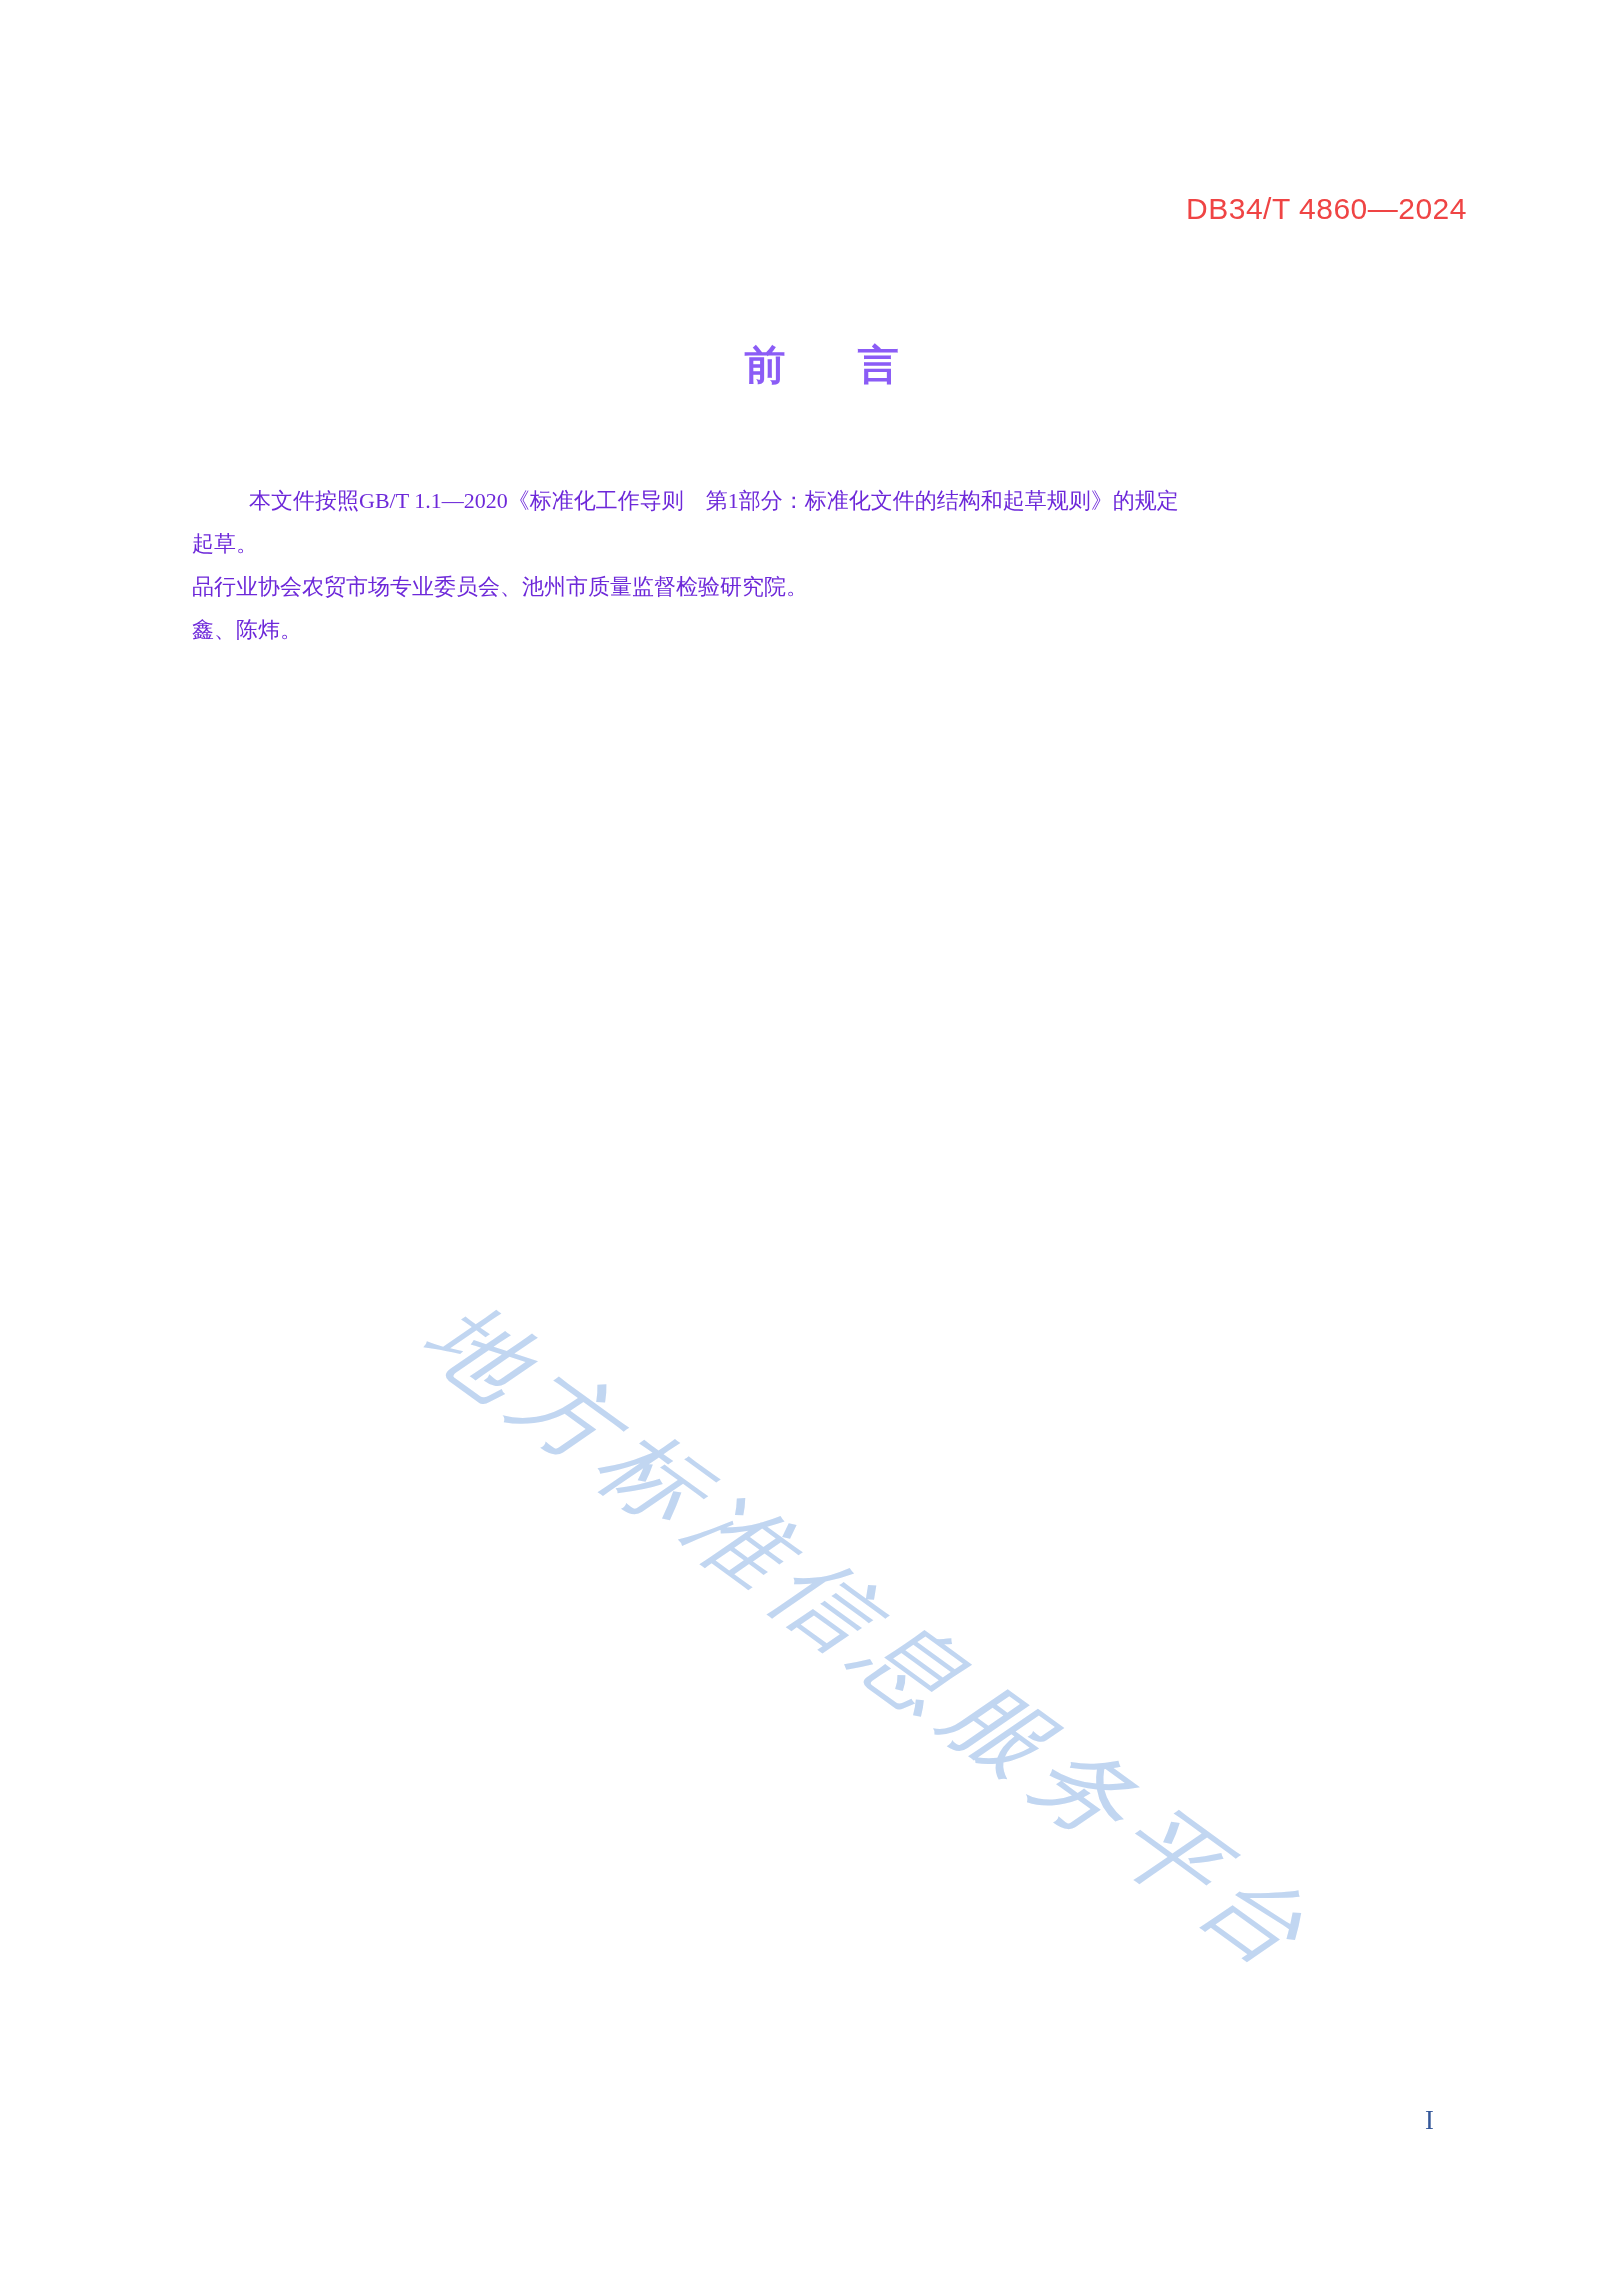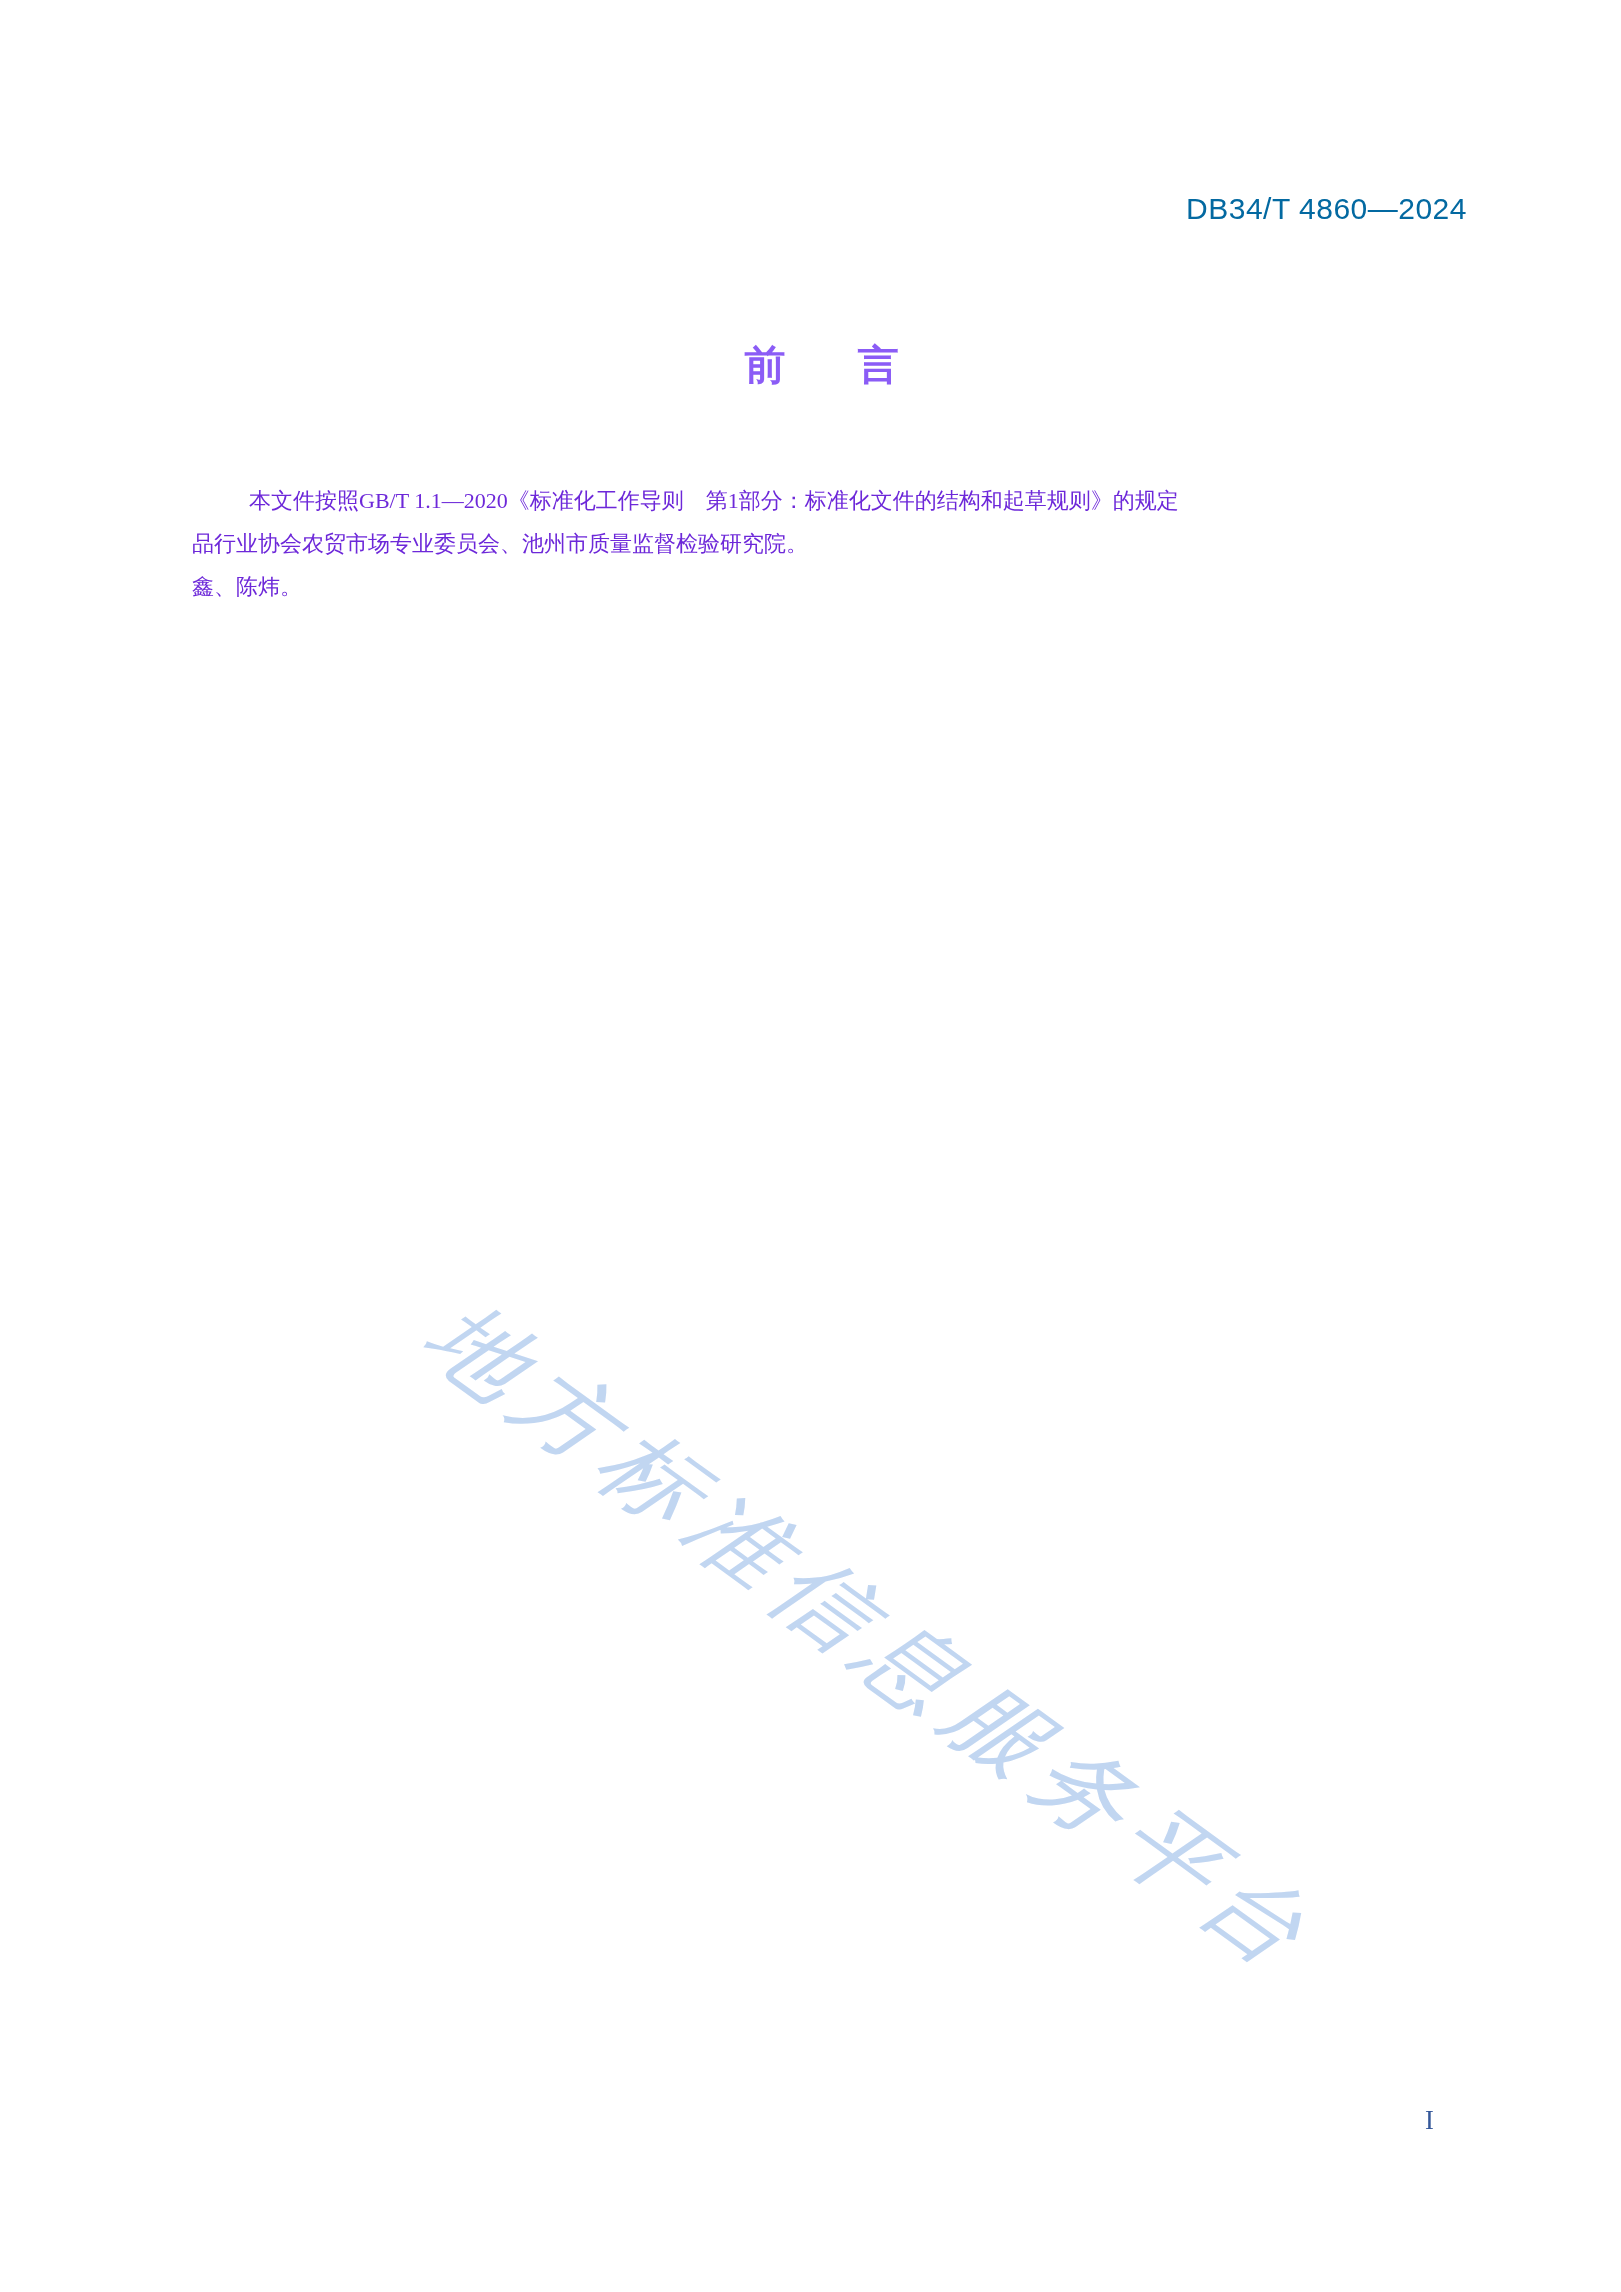--- a/index.html
+++ b/index.html
@@ -14,21 +14,21 @@
     color: #1c1c1c;
   }
   .std-header {
     position: absolute;
     top: 192px;
     right: 154px;
     font-family: "Liberation Sans", "DejaVu Sans", sans-serif;
     font-size: 30px;
     line-height: 33px;
     letter-spacing: 0.5px;
-    color: #0369a1;
+    color: #ef4444;
     white-space: nowrap;
   }
   .doc-title {
     position: absolute;
     top: 341px;
     left: 192px;
     width: 1275px;
     text-align: center;
     font-family: "Liberation Sans", "DejaVu Sans", sans-serif;
     font-weight: bold;
@@ -78,20 +78,21 @@
 <body>
 
 <div class="page">
 
   <div class="std-header">DB34/T 4860—2024</div>
 
   <div class="doc-title">前　言</div>
 
   <div class="body-text">
     <div class="line indent">本文件按照GB/T 1.1—2020《标准化工作导则　第1部分：标准化文件的结构和起草规则》的规定</div>
+    <div class="line">起草。</div>
     <div class="line">品行业协会农贸市场专业委员会、池州市质量监督检验研究院。</div>
     <div class="line">鑫、陈炜。</div>
   </div>
 
   <div class="watermark">地方标准信息服务平台</div>
 
   <div class="page-number">I</div>
 
 </div>
 

